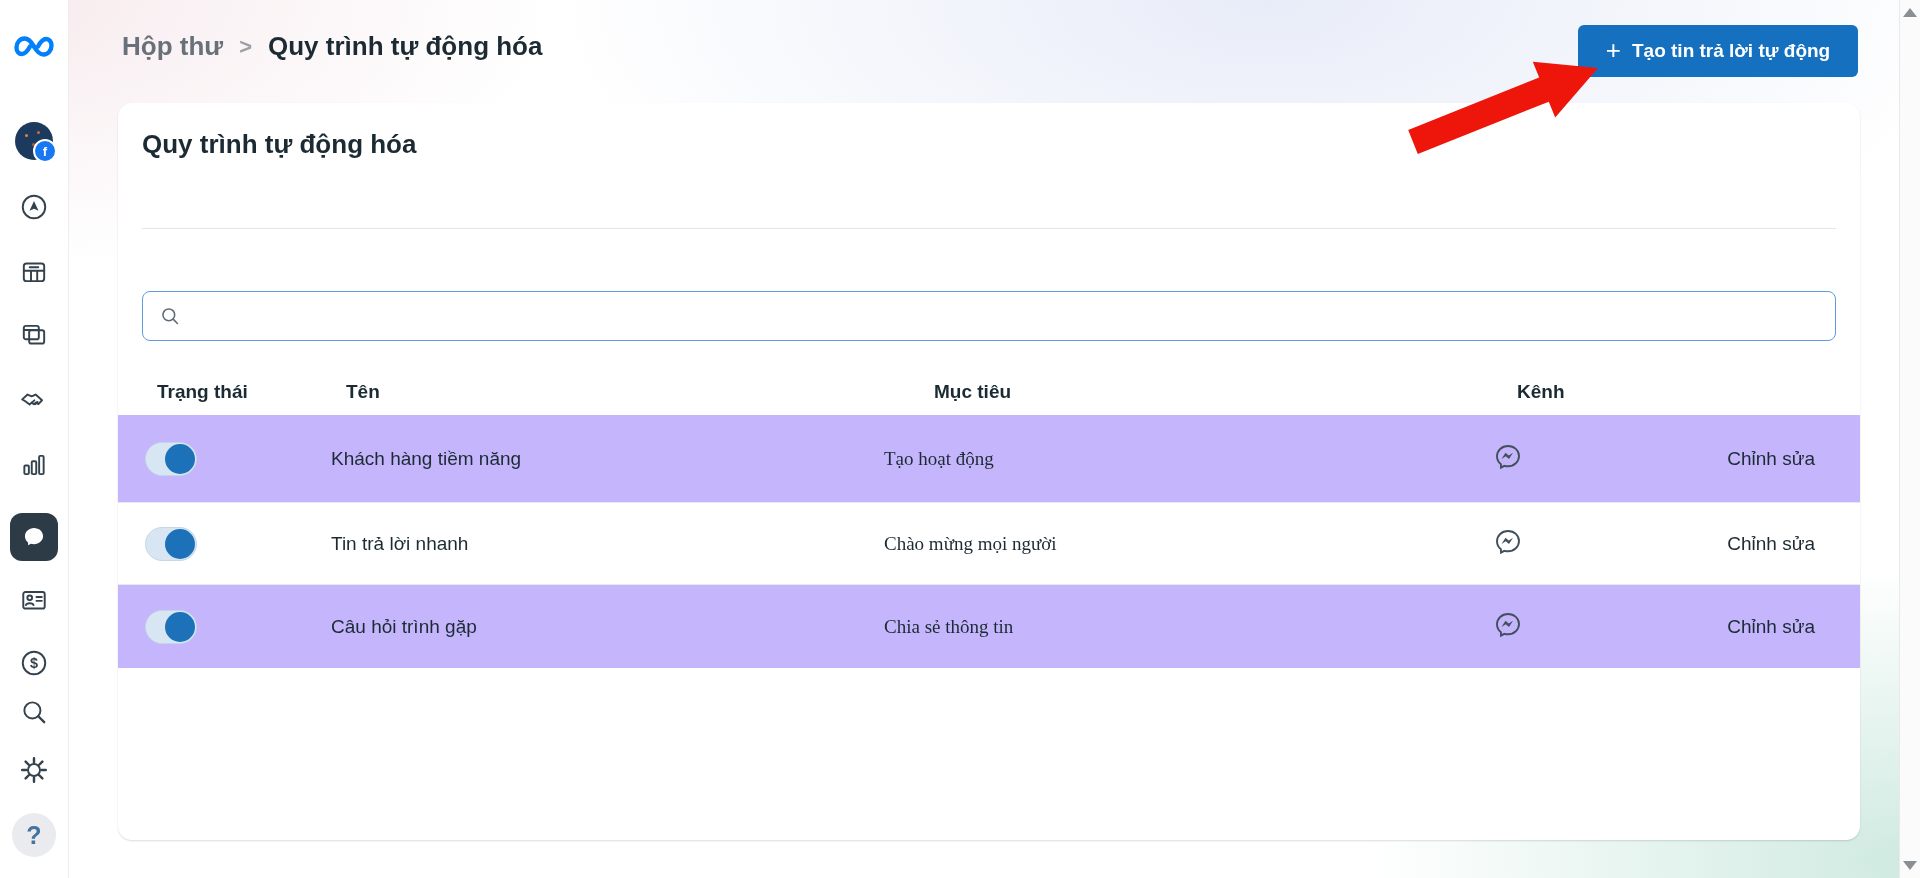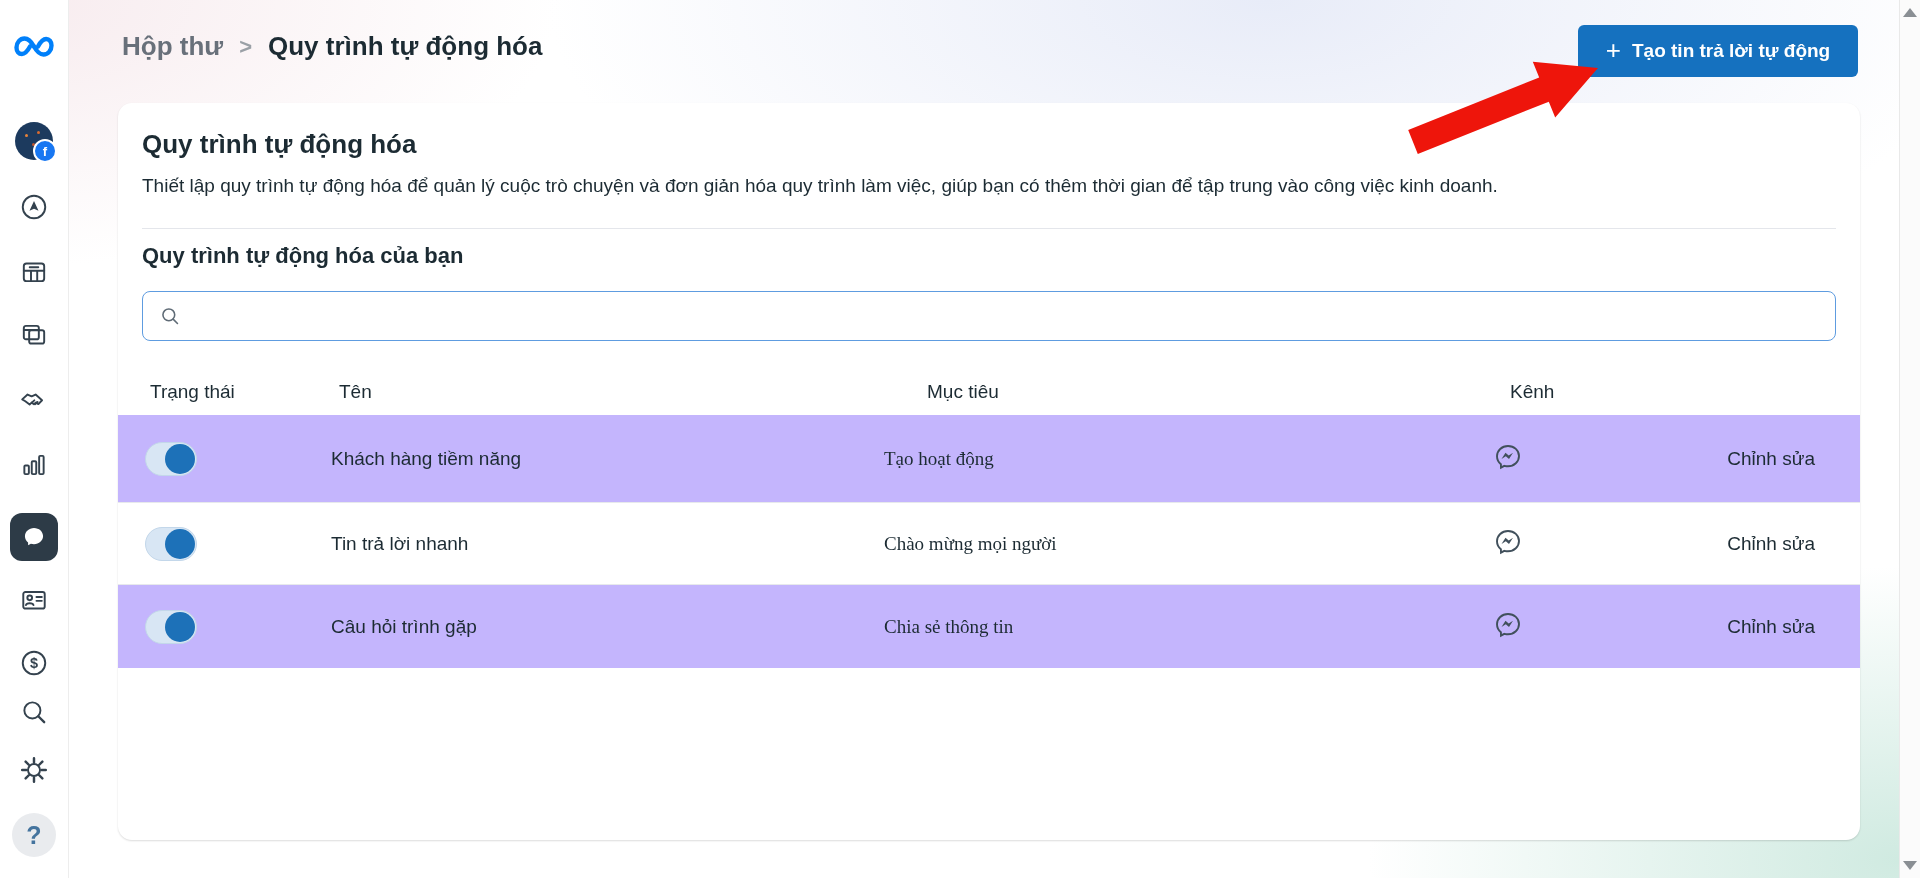--- a/index.html
+++ b/index.html
@@ -68,21 +68,21 @@
   .search-box{
     position:absolute;left:24px;top:188px;width:1694px;height:50px;box-sizing:border-box;
     border:1px solid #5e9ce0;border-radius:8px;background:#fff;display:flex;align-items:center;padding:0 16px;gap:12px;
   }
   .search-box input{
     border:none;outline:none;flex:1;font-size:18px;color:#1c2b33;background:transparent;
     font-family:"Liberation Sans","DejaVu Sans",sans-serif;
   }
   .search-box input::placeholder{color:#8d939b;}
   
-  .thead{position:absolute;left:8px;right:0;top:272px;height:40px;border-bottom:1px solid #ccd1d6;font-weight:normal;font-size:19px;}
+  .thead{position:absolute;left:15px;right:0;top:272px;height:40px;border-bottom:1px solid #ccd1d6;font-weight:bold;font-size:19px;}
   .th{position:absolute;top:6px;}
   .th-status{left:24px;}
   .th-name{left:213px;}
   .th-objective{left:801px;}
   .th-channel{left:1384px;}
   .trow{position:absolute;left:0;right:0;font-size:19px;}
   .trow.alt{background:#c4b5fd;}
   .trow.r1{top:312px;height:87px;}
   .trow.r2{top:399px;height:83px;border-top:1px solid #e7e9ec;border-bottom:1px solid #e7e9ec;box-sizing:border-box;}
   .trow.r3{top:482px;height:83px;}
@@ -215,23 +215,21 @@
     <span class="plus">+</span>
     <span>Tạo tin trả lời tự động</span>
   </button>
 
   <svg class="red-arrow" width="210" height="105" viewBox="0 0 210 105">
     <polygon fill="#ee150b" points="10.2,79.9 141.2,27.5 134.8,11.7 200,18 157.2,67.5 150.8,51.7 19.8,104.1"></polygon>
   </svg>
 
   <div class="card">
     <div class="card-title">Quy trình tự động hóa</div>
-    <div class="card-desc">Thiết lập quy trình tự động hóa để quản lý cuộc trò chuyện và đơn giản hóa quy trình làm việc, giúp bạn có thêm thời gian để tập trung vào công việc kinh doanh.</div>
     <div class="card-divider"></div>
-    <div class="section-title">Quy trình tự động hóa của bạn</div>
 
     <div class="search-box">
       <svg width="22" height="22" viewBox="0 0 28 28">
         <g fill="none" stroke="#5f6b76" stroke-width="2" stroke-linecap="round">
           <circle cx="12.5" cy="12.5" r="7.5"></circle>
           <path d="M18 18l5.5 5.5"></path>
         </g>
       </svg>
     </div>
 

